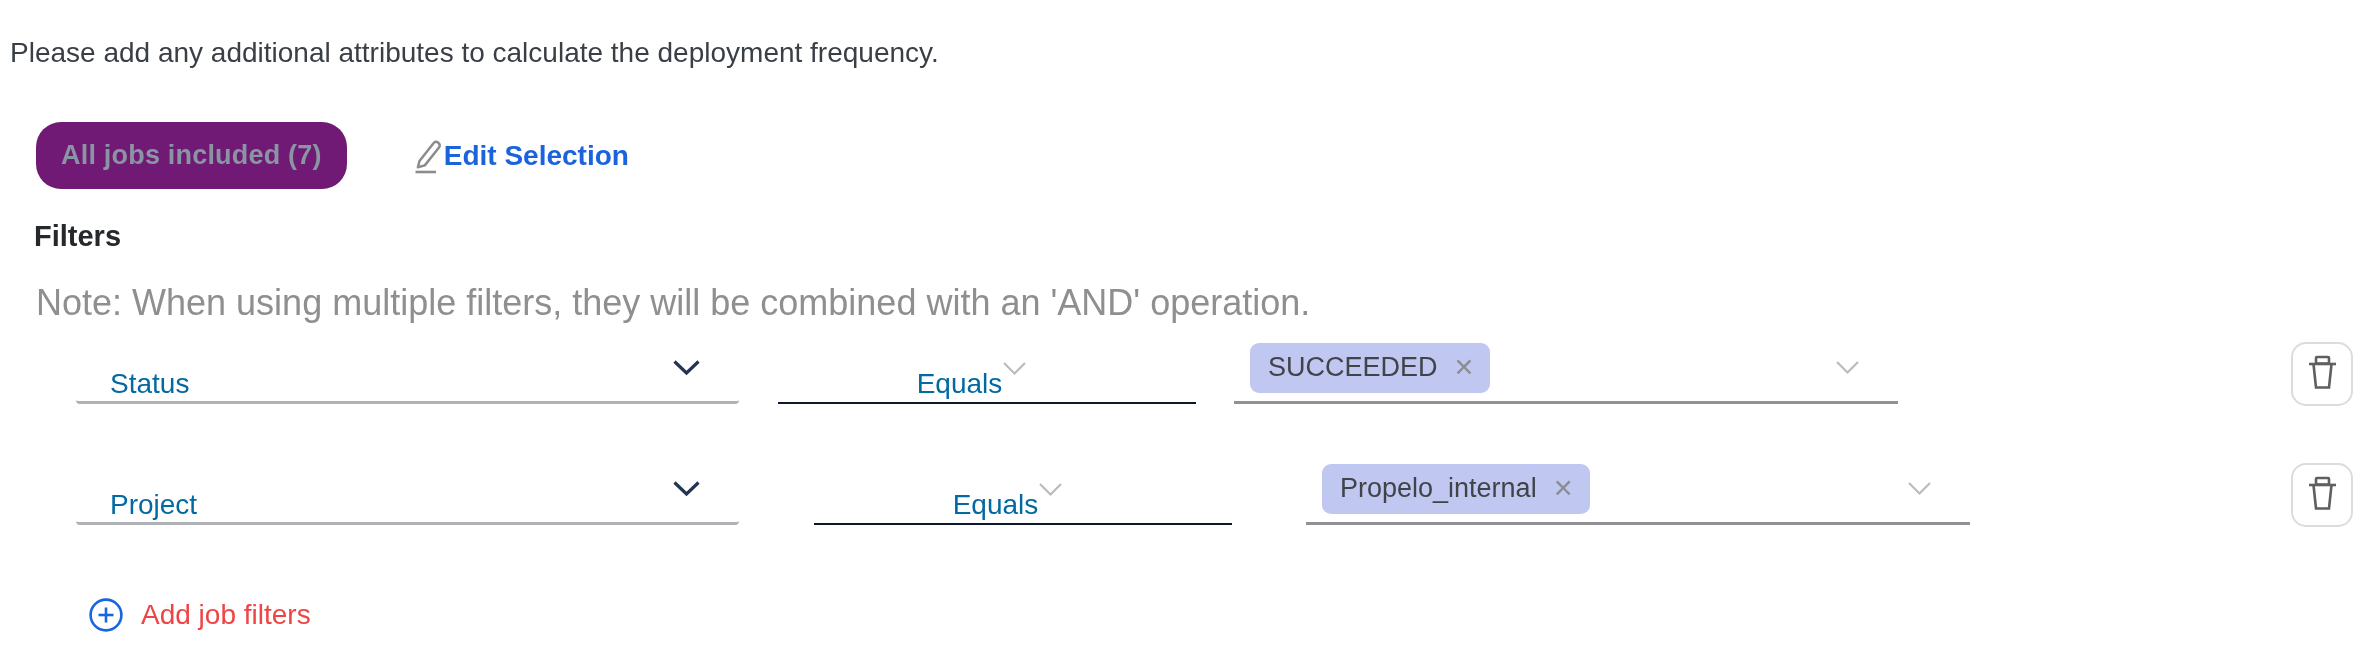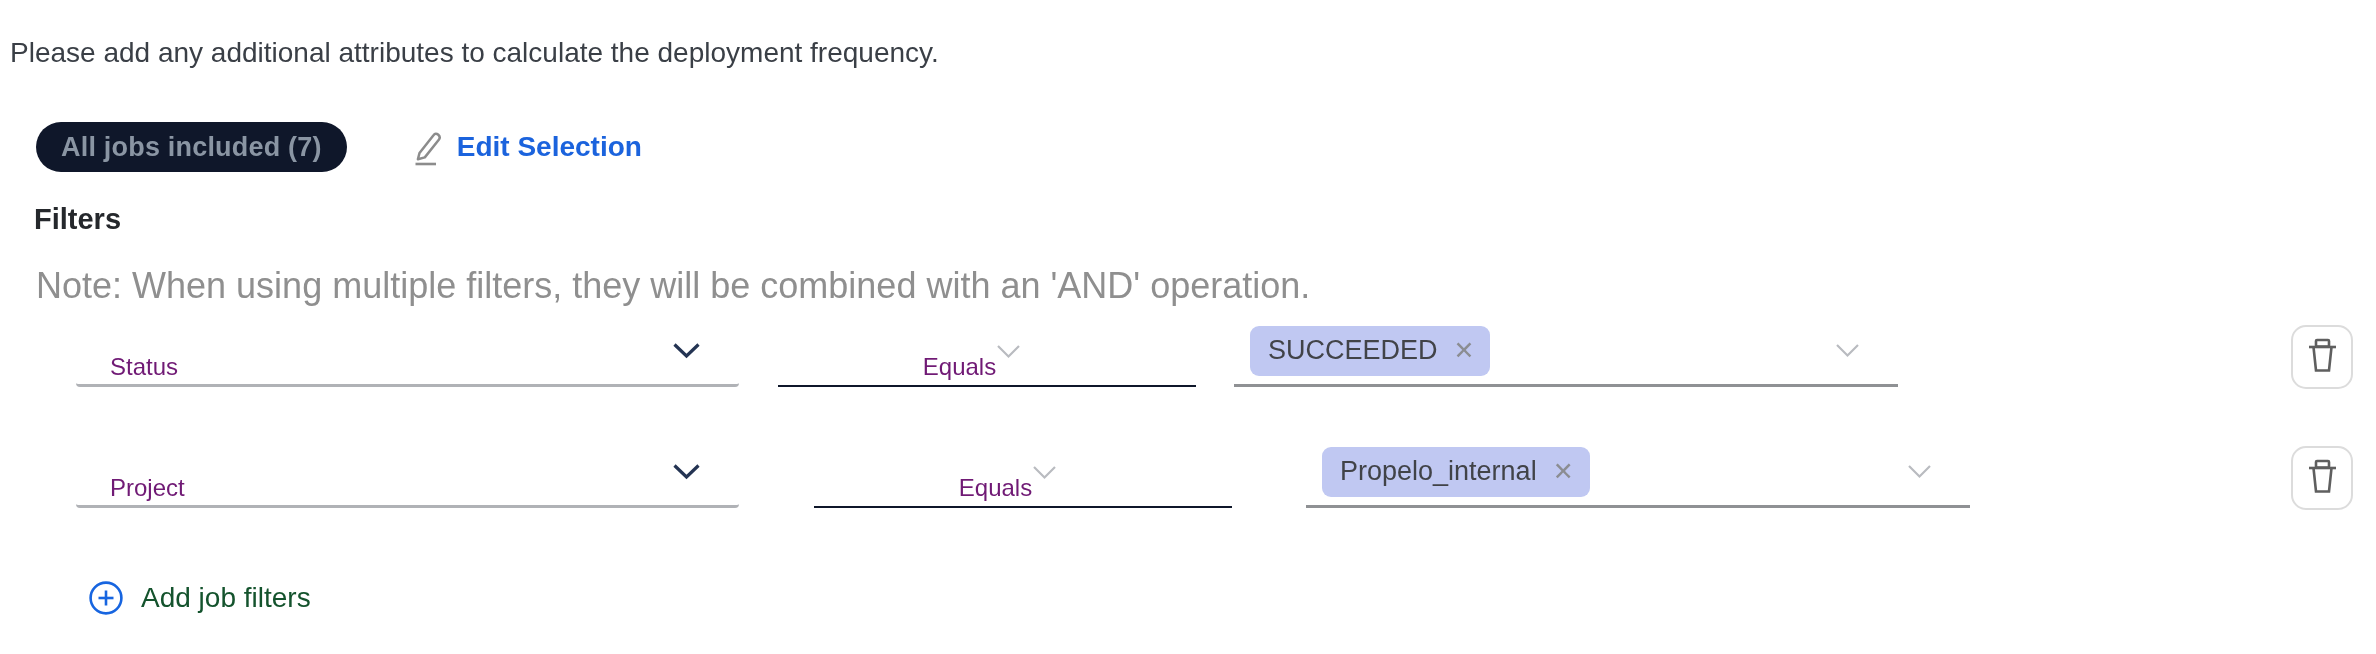--- a/index.html
+++ b/index.html
@@ -15,27 +15,27 @@
   .intro {
     margin: 0; font-size: 28px; line-height: 30px; color: #3a3f46;
   }
 
   .selection-row {
     display: flex; align-items: center;
     margin: 54px 0 0 26px;
   }
   .pill {
     display: inline-flex; align-items: center;
-    height: 50px; padding: 0 25px; border-radius: 25px;
-    background: #0f172a; color: #8a95a3;
+    height: 67px; padding: 0 25px; border-radius: 25px;
+    background: #701a75; color: #8a95a3;
     font-size: 27px; font-weight: 600; letter-spacing: 0.2px;
     white-space: nowrap;
   }
   .edit-link {
-    display: inline-flex; align-items: center; gap: 15px;
+    display: inline-flex; align-items: center; gap: 2px;
     margin-left: 62px; color: #1b63dd;
     font-size: 28px; font-weight: 600; cursor: pointer;
     white-space: nowrap;
   }
   .edit-link .icon { display: inline-flex; }
 
   .filters-heading {
     margin: 32px 0 0 24px;
     font-size: 29px; line-height: 30px; font-weight: 700; color: #25282c;
   }
@@ -58,21 +58,21 @@
   }
   .sel-op {
     width: 418px; margin-left: 39px; padding: 0 40px 0 10px;
     border-bottom: 2px solid #0f172a;
     justify-content: center;
   }
   .sel-val {
     width: 664px; margin-left: 38px; padding: 0 38px 0 16px;
     border-bottom: 3px solid #8f9194;
   }
-  .sel-label { font-size: 24px; color: #701a75; white-space: nowrap; margin-top: 32px; }
+  .sel-label { font-size: 28px; color: #0369a1; white-space: nowrap; margin-top: 32px; }
   .sel .icon { display: inline-flex; flex: 0 0 auto; }
 
   .tag {
     display: inline-flex; align-items: center; gap: 16px;
     height: 50px; padding: 0 16px 0 18px;
     background: #c0c8f2; border-radius: 9px;
     white-space: nowrap;
   }
   .tag-label { font-size: 27px; color: #414348; }
   .tag-x {
@@ -85,21 +85,21 @@
     width: 62px; height: 64px;
     border: 2px solid #dcdcdc; border-radius: 15px;
     background: #ffffff; cursor: pointer;
     display: flex; align-items: center; justify-content: center;
     padding: 0;
   }
 
   .add-link {
     display: inline-flex; align-items: center; gap: 17px;
     margin: 72px 0 0 78px;
-    color: #14532d; font-size: 28px; font-weight: 500; cursor: pointer;
+    color: #ef4444; font-size: 28px; font-weight: 500; cursor: pointer;
     white-space: nowrap;
   }
   .add-link .icon { display: inline-flex; }
 </style>
 </head>
 <body>
 
 <div class="page">
 
   <p class="intro">Please add any additional attributes to calculate the deployment frequency.</p>

